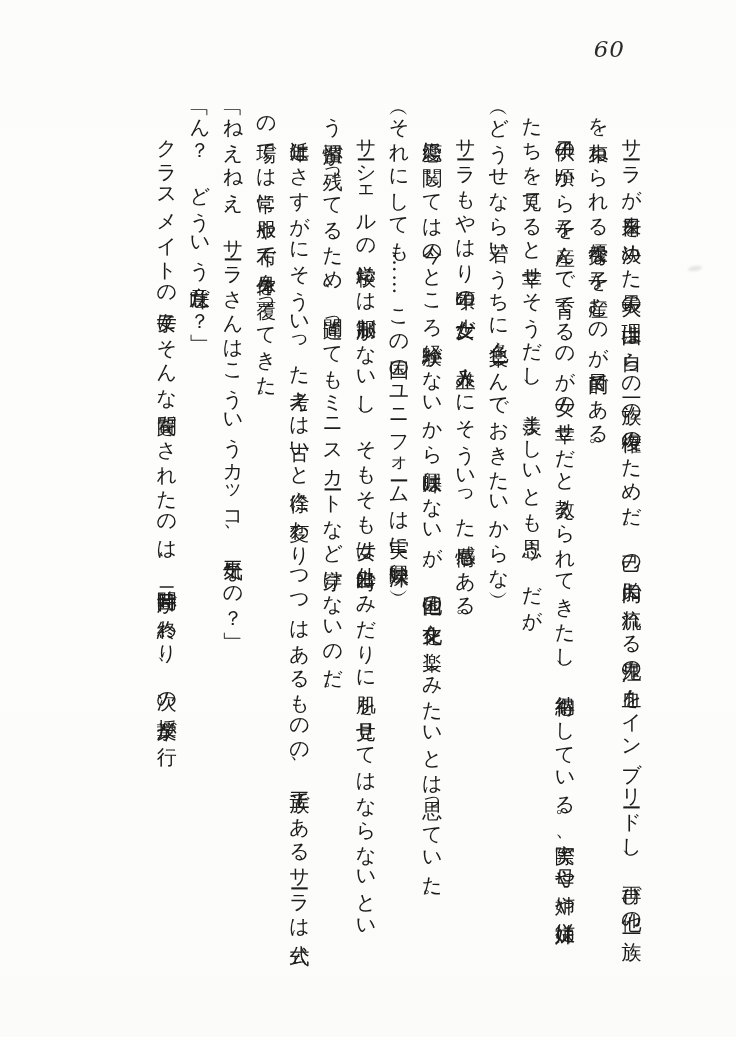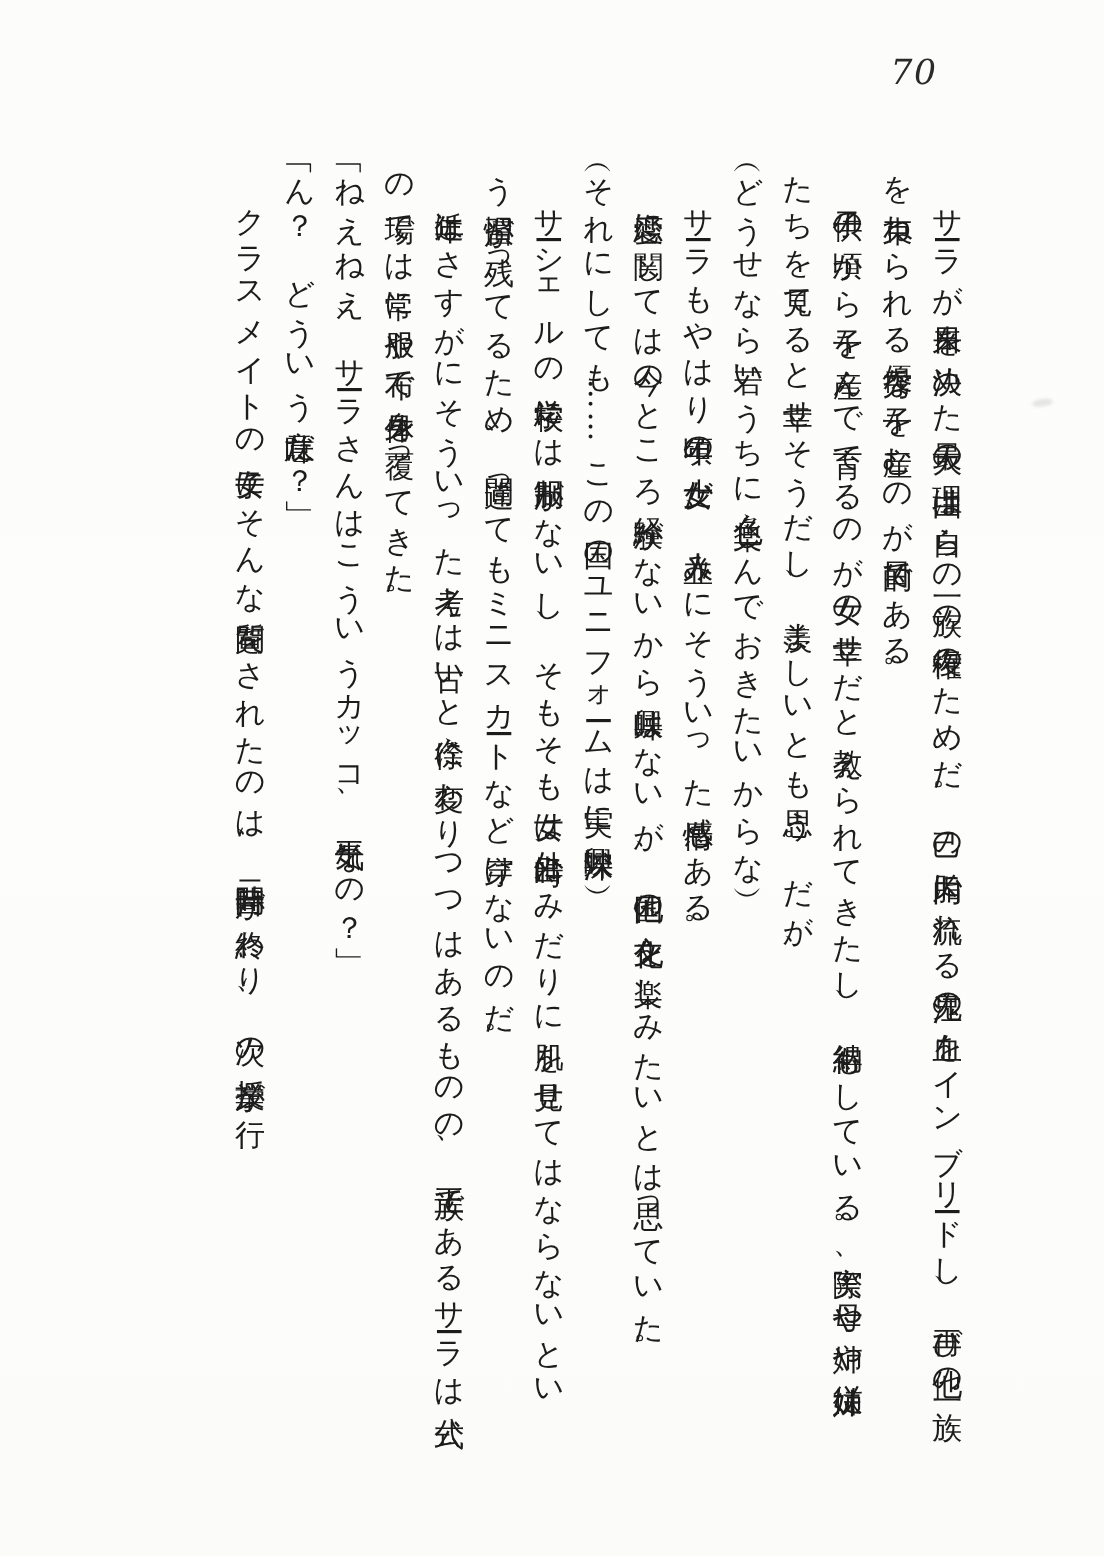--- a/index.html
+++ b/index.html
@@ -62,21 +62,21 @@
     opacity: 0.35;
     filter: blur(1px);
     transform: rotate(-8deg);
   }
 </style>
 </head>
 <body>
 
 <div class="scan-page">
 
-  <div class="page-number">70</div>
+  <div class="page-number">60</div>
 
   <div class="smudge"></div>
 
   <div class="text-block">
     <p class="indent">サーラが来日を決めた最大の理由は自らの一族の復権のためだ。己の胎内に流れる鬼江の血をインブリードし、再び他の一族を束ねられる優秀な子を産むのが目的である。</p>
     <p class="indent">子供の頃から子を産んで育てるのが女の幸せだと教えられてきたし、納得もしている。実際、母や姉や従姉妹たちを見てると幸せそうだし、羨ましいとも思う。だが、</p>
     <p class="noindent">（どうせなら若いうちに色々楽しんでおきたいからな）</p>
     <p class="indent">サーラもやはり年頃の少女だ、人並みにそういった感情もある。</p>
     <p class="indent">恋愛に関しては今のところ経験がないから興味はないが、他国の文化を楽しみたいとは思っていた。</p>
     <p class="noindent">（それにしても……この国のユニフォームは実に興味深い）</p>

